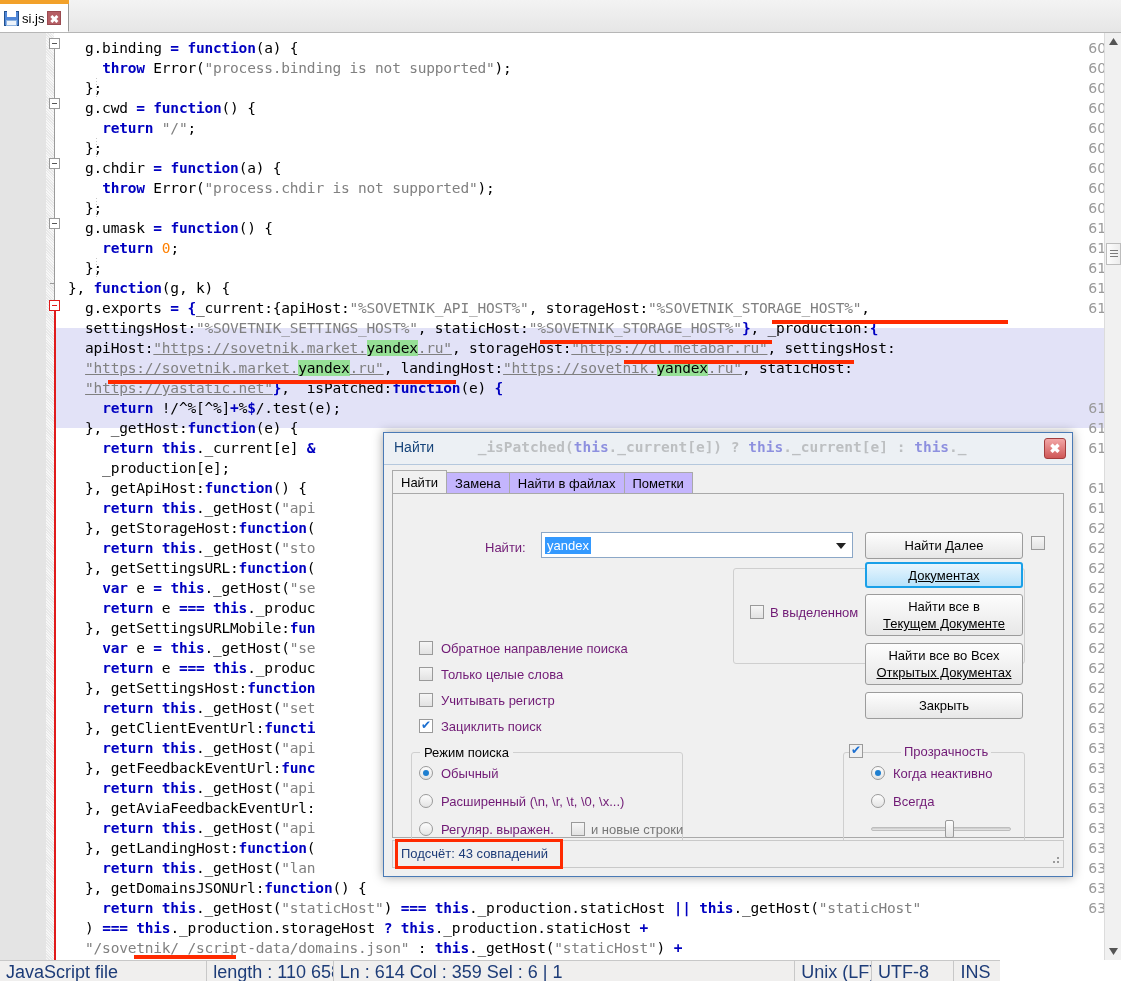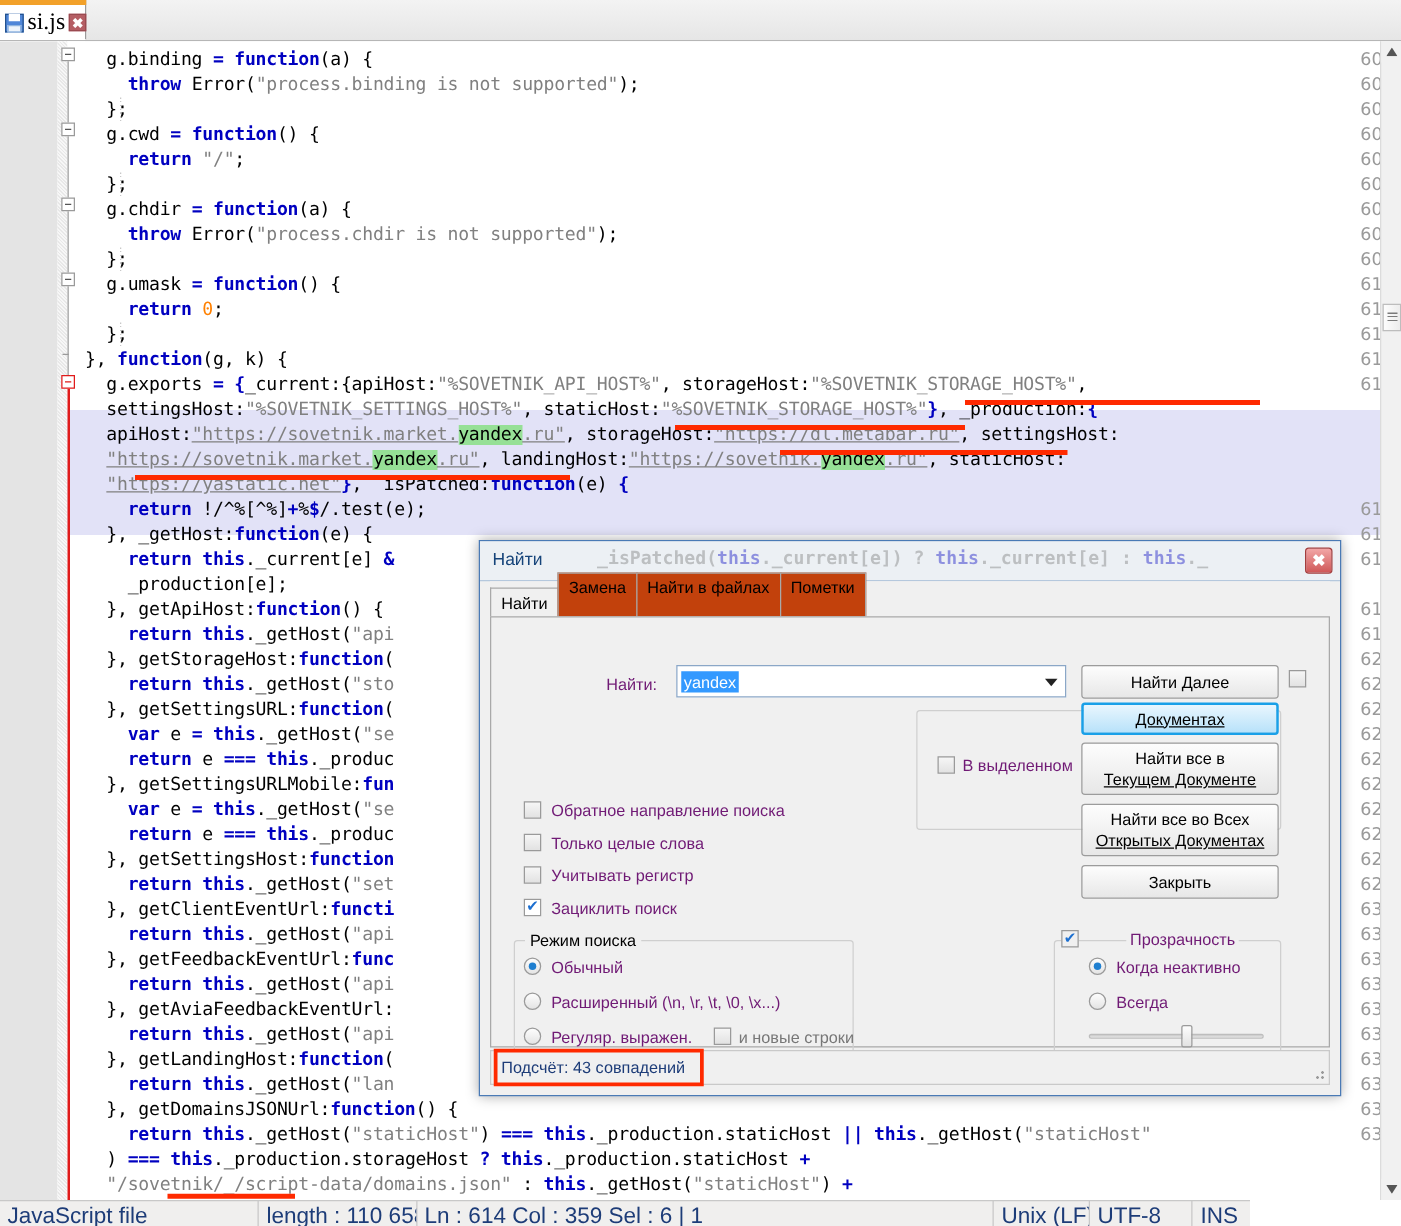--- a/index.html
+++ b/index.html
@@ -26,21 +26,21 @@
     border-bottom:1px solid #ffffff;
   }
   #tab-active-topline{
     position:absolute; left:0; top:0; width:69px; height:4px;
     background:#f2a12a;
   }
   .tab-inner{
     position:absolute; left:0; top:4px; height:28px; width:69px;
     display:flex; align-items:center; gap:3px; padding-left:4px;
   }
-  .tab-label{ font-size:19px; color:#000; font-family:Liberation Serif, serif; }
+  .tab-label{ font-size:13px; color:#000; font-family:Liberation Sans, sans-serif; }
   .save-icon{ width:15px; height:15px; position:relative; flex:none; }
   .save-icon .body{
     position:absolute; inset:0; background:#4f86d8;
     border:1px solid #23528f;
   }
   .save-icon .shutter{
     position:absolute; left:3px; top:0px; width:9px; height:6px; background:#ffffff;
   }
   .save-icon .label{
     position:absolute; left:2px; bottom:0px; width:11px; height:6px; background:#eef4fb; border:1px solid #8fb4e0;
@@ -190,22 +190,22 @@
     text-align:center; line-height:19px;
   }
   #dlg-body{
     position:absolute; left:8px; top:32px; right:8px; bottom:38px;
     background:#f0f0f0;
   }
   .tabstrip{
     position:absolute; left:0; top:5px; height:24px; display:flex; align-items:flex-end;
   }
   .dtab{
-    height:36px; padding:0 8px; line-height:22px; font-size:13px; color:#000;
-    background:#c2410c; border:1px solid #a9a9a9; border-bottom:none; margin-right:-1px;
+    height:22px; padding:0 8px; line-height:22px; font-size:13px; color:#000;
+    background:#c4b5fd; border:1px solid #a9a9a9; border-bottom:none; margin-right:-1px;
   }
   .dtab.active{ background:#f0f0f0; height:24px; line-height:24px; border-bottom:1px solid #f0f0f0; }
   .tabpane{
     position:absolute; left:0; top:28px; right:0; bottom:0;
     border:1px solid #a9a9a9; background:#f0f0f0;
   }
   .lbl{ position:absolute; font-size:13px; color:#701a75; font-family:"Liberation Sans", sans-serif; }
   .combo{
     position:absolute; background:#ffffff; border:1px solid #8ba7c7;
     height:26px;

